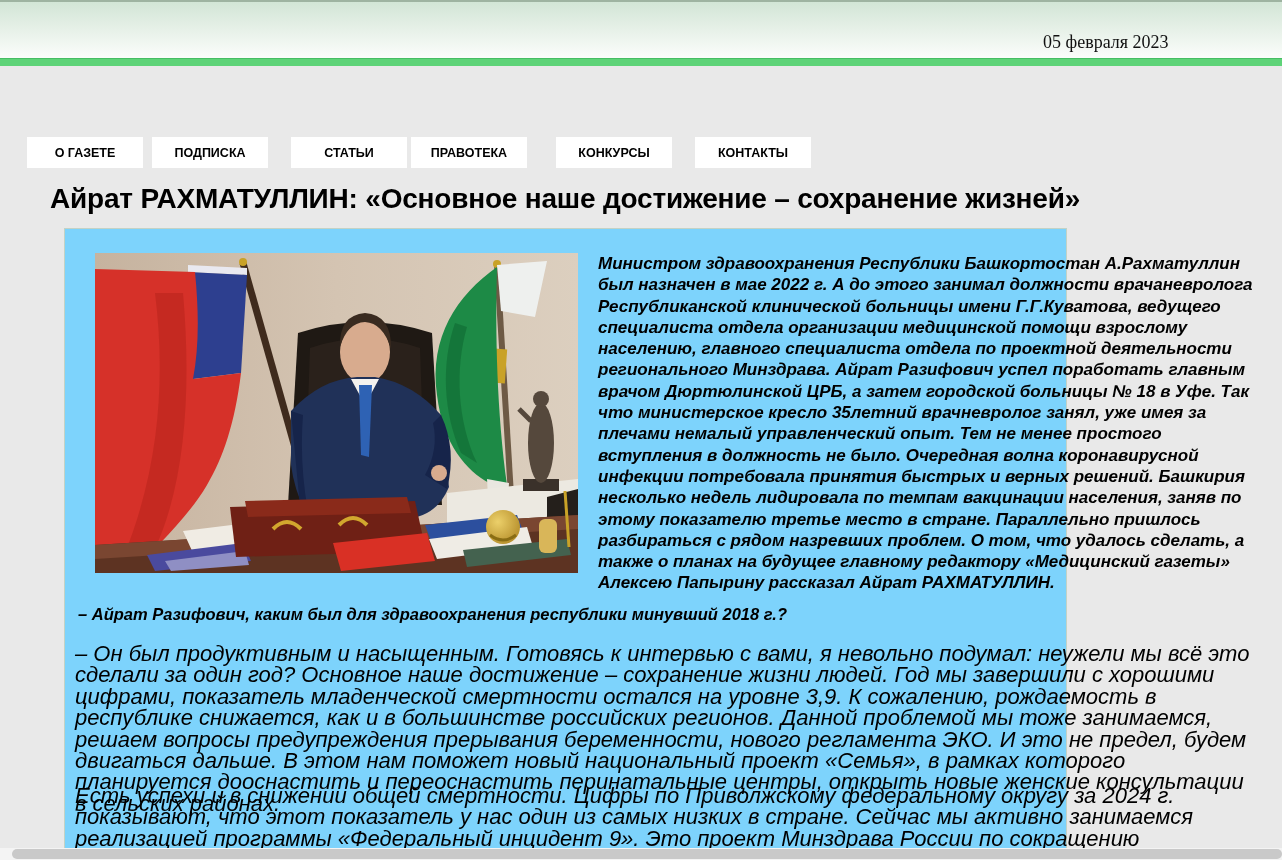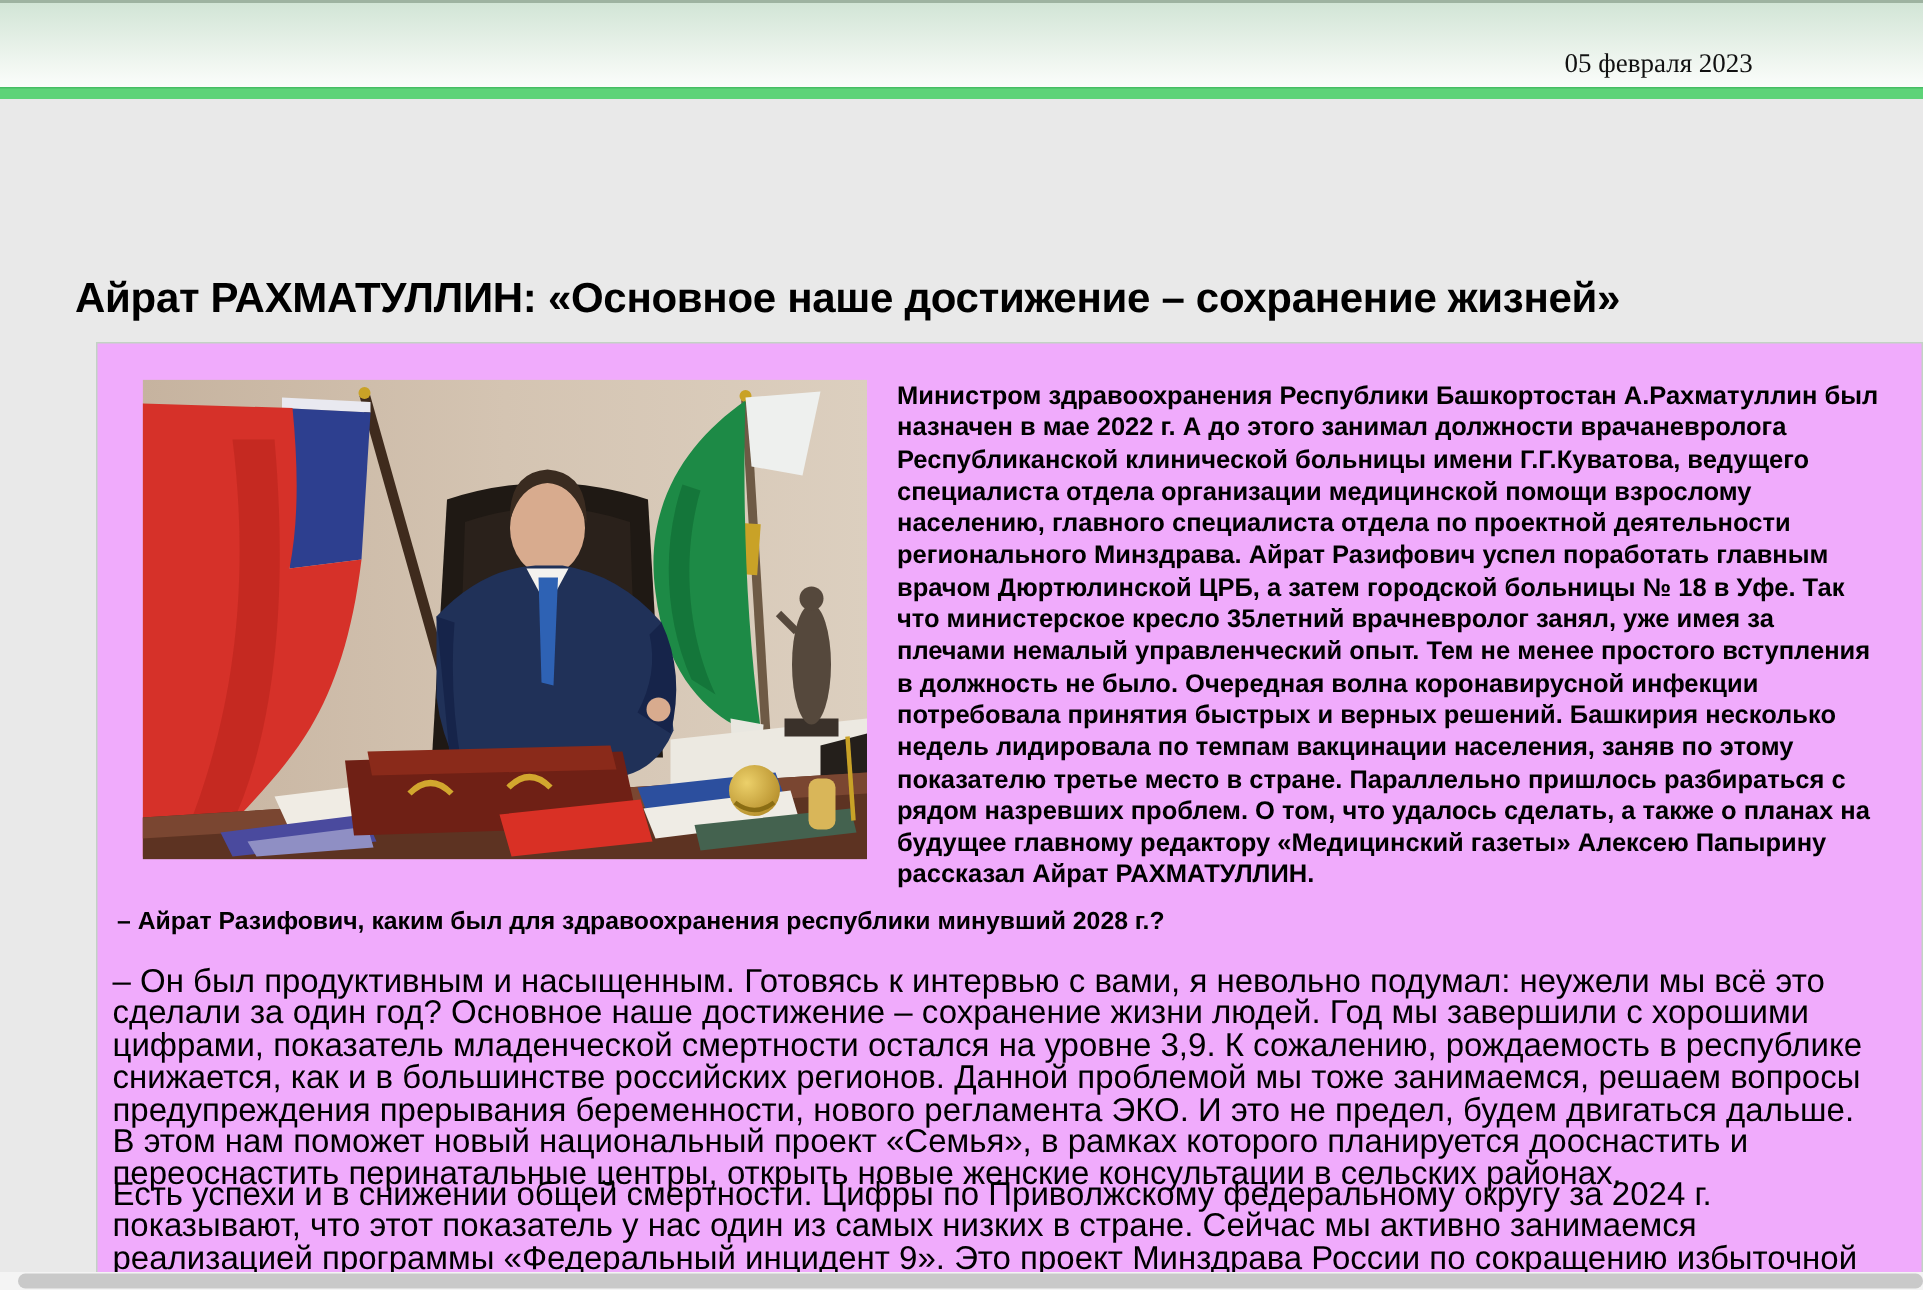--- a/index.html
+++ b/index.html
@@ -28,22 +28,22 @@
     display:flex;align-items:center;justify-content:center;padding:0;}
   .nav-btn:nth-child(2){margin-left:9px;}
   .nav-btn:nth-child(3){margin-left:23px;}
   .nav-btn:nth-child(4){margin-left:4px;}
   .nav-btn:nth-child(5){margin-left:29px;}
   .nav-btn:nth-child(6){margin-left:23px;}
 
   
   .article-title{position:absolute;top:183px;left:50px;margin:0;
     font-size:28px;font-weight:bold;color:#000;letter-spacing:-0.2px;}
-  .content-box{position:absolute;top:228px;left:64px;width:1218px;height:632px;
-    background:#f0abfc;border:1px solid #c3d2c5;box-sizing:border-box;}
+  .content-box{position:absolute;top:228px;left:64px;width:1003px;height:632px;
+    background:#7dd3fc;border:1px solid #c3d2c5;box-sizing:border-box;font-style:italic;}
   .photo-frame{position:absolute;left:30px;top:24px;width:483px;height:320px;overflow:hidden;}
   .lead{position:absolute;left:533px;top:24px;width:655px;margin:0;
     font-size:17px;font-weight:bold;line-height:21.3px;color:#000;}
   .question{position:absolute;left:13px;top:375px;width:1170px;margin:0;
     font-size:16.5px;font-weight:bold;line-height:21.4px;color:#000;}
   .para{position:absolute;left:6px;width:1180px;margin:4px;
     font-size:22px;line-height:21.4px;color:#000;}
   .para-1{top:410px;}
   .para-2{top:552px;}
 
@@ -54,20 +54,28 @@
 </style>
 </head>
 <body>
 
 <div id="root">
 
   <div class="header-gradient"></div>
   <div class="green-bar"></div>
   <div class="issue-date">05 февраля 2023</div>
 
+  <nav class="nav">
+    <button class="nav-btn">О ГАЗЕТЕ</button>
+    <button class="nav-btn">ПОДПИСКА</button>
+    <button class="nav-btn">СТАТЬИ</button>
+    <button class="nav-btn">ПРАВОТЕКА</button>
+    <button class="nav-btn">КОНКУРСЫ</button>
+    <button class="nav-btn">КОНТАКТЫ</button>
+  </nav>
 
   <h1 class="article-title">Айрат РАХМАТУЛЛИН: «Основное наше достижение – сохранение жизней»</h1>
 
   <section class="content-box">
 
     <div class="photo-frame">
       <svg width="483" height="320" viewBox="0 0 483 320" xmlns="http://www.w3.org/2000/svg">
         <defs>
           <linearGradient id="wall" x1="0" y1="0" x2="1" y2="0">
             <stop offset="0" stop-color="#c6b39f"></stop>
@@ -149,21 +157,21 @@
           <polygon points="368,297 472,286 476,302 372,314" fill="#44624f"></polygon>
           <line x1="470" y1="238" x2="474" y2="294" stroke="#c9a227" stroke-width="3"></line>
           <circle cx="408" cy="274" r="17" fill="url(#globe)"></circle>
           <path d="M395,282 q13,10 26,0" stroke="#8a6d14" stroke-width="3" fill="none"></path>
           <rect x="444" y="266" width="18" height="34" rx="6" fill="#d9b659"></rect>
         </g>
       </svg>
     </div>
 
     <p class="lead">Министром здравоохранения Республики Башкортостан А.Рахматуллин был назначен в мае 2022 г. А до этого занимал должности врачаневролога Республиканской клинической больницы имени Г.Г.Куватова, ведущего специалиста отдела организации медицинской помощи взрослому населению, главного специалиста отдела по проектной деятельности регионального Минздрава. Айрат Разифович успел поработать главным врачом Дюртюлинской ЦРБ, а затем городской больницы № 18 в Уфе. Так что министерское кресло 35летний врачневролог занял, уже имея за плечами немалый управленческий опыт. Тем не менее простого вступления в должность не было. Очередная волна коронавирусной инфекции потребовала принятия быстрых и верных решений. Башкирия несколько недель лидировала по темпам вакцинации населения, заняв по этому показателю третье место в стране. Параллельно пришлось разбираться с рядом назревших проблем. О том, что удалось сделать, а также о планах на будущее главному редактору «Медицинский газеты» Алексею Папырину рассказал Айрат РАХМАТУЛЛИН.</p>
-    <p class="question">– Айрат Разифович, каким был для здравоохранения республики минувший 2028 г.?</p>
+    <p class="question">– Айрат Разифович, каким был для здравоохранения республики минувший 2018 г.?</p>
     <p class="para para-1">– Он был продуктивным и насыщенным. Готовясь к интервью с вами, я невольно подумал: неужели мы всё это сделали за один год? Основное наше достижение – сохранение жизни людей. Год мы завершили с хорошими цифрами, показатель младенческой смертности остался на уровне 3,9. К сожалению, рождаемость в республике снижается, как и в большинстве российских регионов. Данной проблемой мы тоже занимаемся, решаем вопросы предупреждения прерывания беременности, нового регламента ЭКО. И это не предел, будем двигаться дальше. В этом нам поможет новый национальный проект «Семья», в рамках которого планируется дооснастить и переоснастить перинатальные центры, открыть новые женские консультации в сельских районах.</p>
     <p class="para para-2">Есть успехи и в снижении общей смертности. Цифры по Приволжскому федеральному округу за 2024 г. показывают, что этот показатель у нас один из самых низких в стране. Сейчас мы активно занимаемся реализацией программы «Федеральный инцидент 9». Это проект Минздрава России по сокращению избыточной смертности. Мы определили чёткие критерии, решили для себя, что в приоритете сельское население, поскольку ожидаемая продолжительность жизни там ощутимо меньше, чем в городе. Так что есть над чем работать.</p>
   </section>
 
   <div class="hscrollbar">
     <div class="hscroll-thumb"></div>
   </div>
 
 </div>
 

